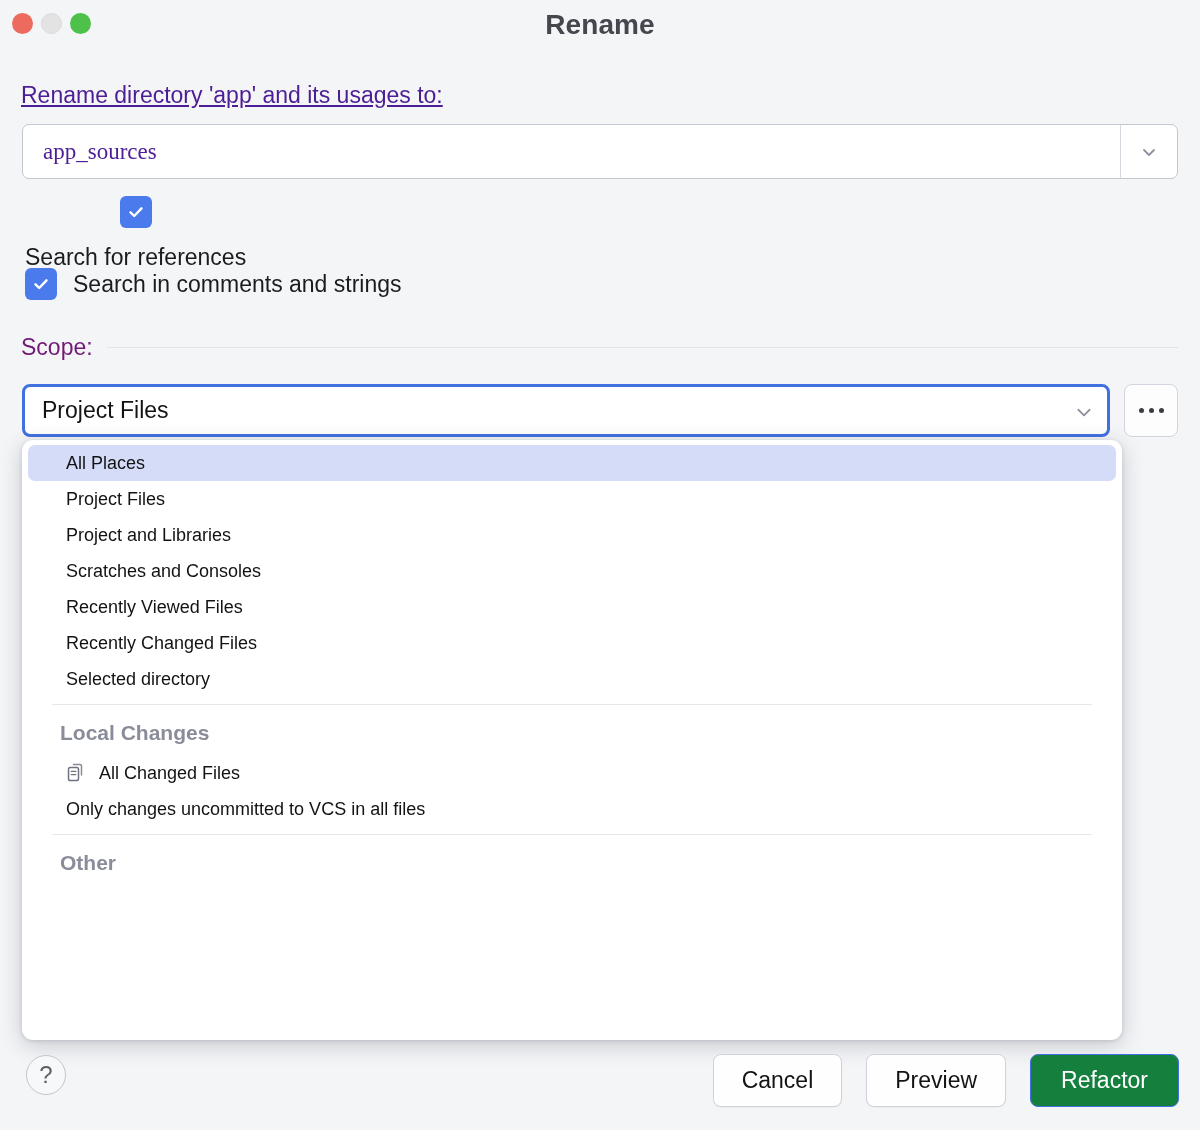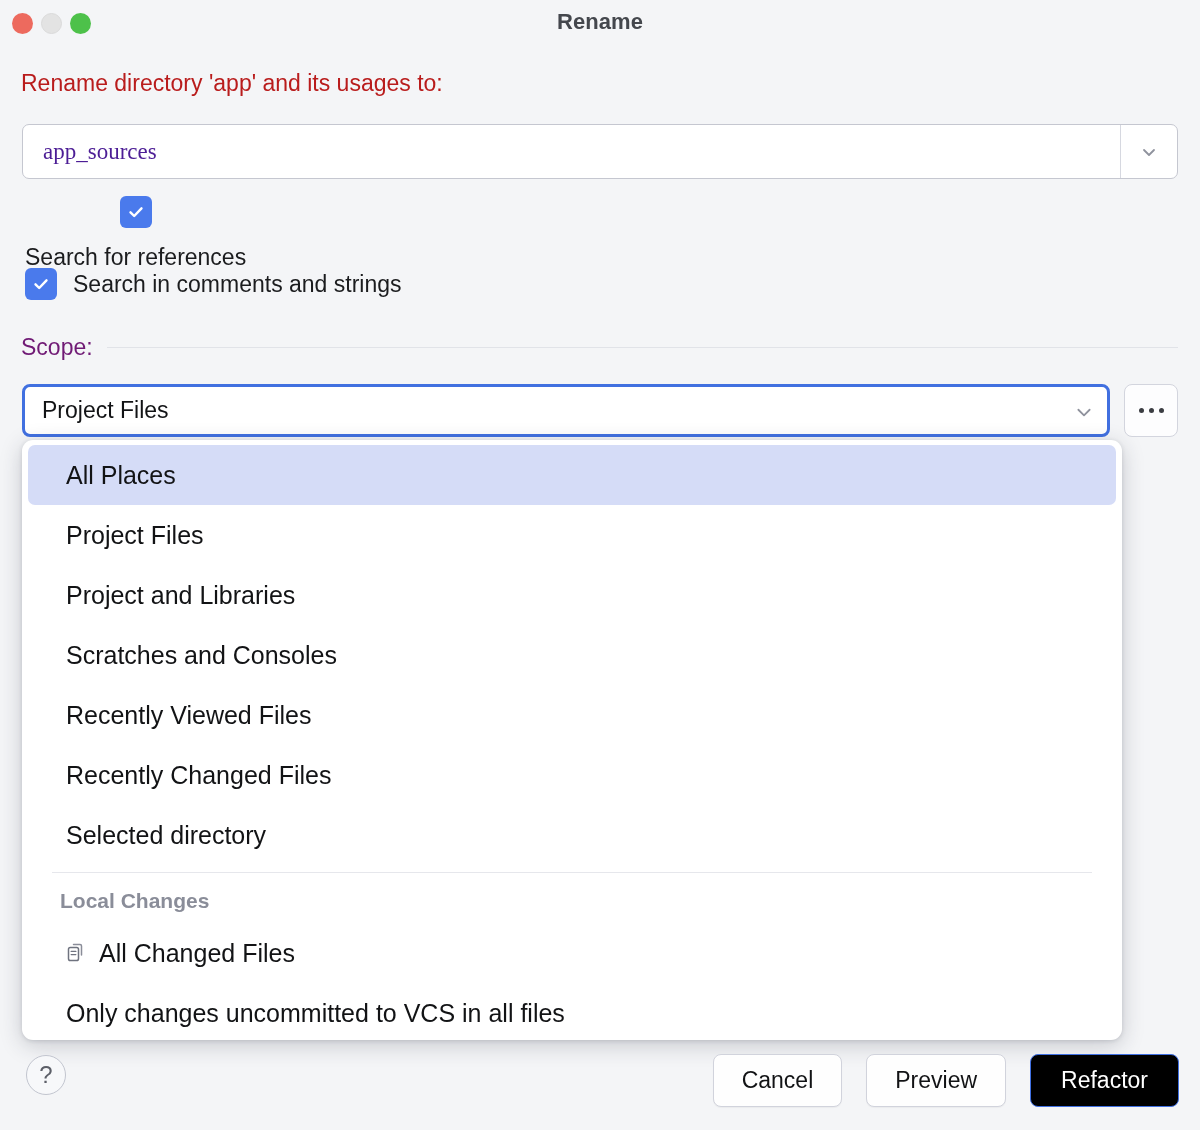--- a/index.html
+++ b/index.html
@@ -40,34 +40,35 @@
   .tl-close   { background: #ed6a5e; }
   .tl-min     { background: #e3e3e3; border: 1px solid #dadada; }
   .tl-max     { background: #4dc14a; }
 
   .window-title {
     position: absolute;
     top: 9px;
     left: 0;
     width: 1200px;
     text-align: center;
-    font-size: 22px;
+    font-size: 28px;
     font-weight: bold;
     color: #44474d;
     letter-spacing: 0.1px;
   }
 
   
   .prompt-label {
     position: absolute;
-    top: 70px;
+    top: 82px;
     left: 21px;
     font-size: 23px;
-    color: #b91c1c;
-    white-space: nowrap;
+    color: #4c1d95;
+    white-space: nowrap;
+    text-decoration: underline;
   }
 
   
   .name-field {
     position: absolute;
     top: 124px;
     left: 22px;
     width: 1156px;
     height: 55px;
     background: #ffffff;
@@ -202,25 +203,25 @@
     width: 1100px;
     height: 600px;
     background: #ffffff;
     border-radius: 11px;
     box-shadow: 0 5px 22px rgba(35, 40, 60, 0.22),
                 0 1px 4px rgba(35, 40, 60, 0.14);
     overflow: hidden;
     padding-top: 5px;
   }
   .dd-item {
-    height: 60px;
+    height: 36px;
     display: flex;
     align-items: center;
     padding-left: 38px;
-    font-size: 25px;
+    font-size: 18px;
     color: #121315;
     margin: 0 6px;
     border-radius: 7px;
     white-space: nowrap;
   }
   .dd-item.selected {
     background: #d5dcf7;
   }
   .dd-item .dd-icon {
     width: 24px;
@@ -287,21 +288,21 @@
     white-space: nowrap;
   }
   .btn-secondary {
     background: #fefefe;
     border: 1px solid #d1d3dc;
     color: #121315;
     padding: 13px 28px;
     box-shadow: 0 1px 1px rgba(0,0,0,0.04);
   }
   .btn-primary {
-    background: #000000;
+    background: #15803d;
     color: #ffffff;
     padding: 0 30px;
     border: 1px solid #4070e2;
   }
 </style>
 </head>
 <body>
 
 <div class="titlebar">
   <div class="traffic-lights">

